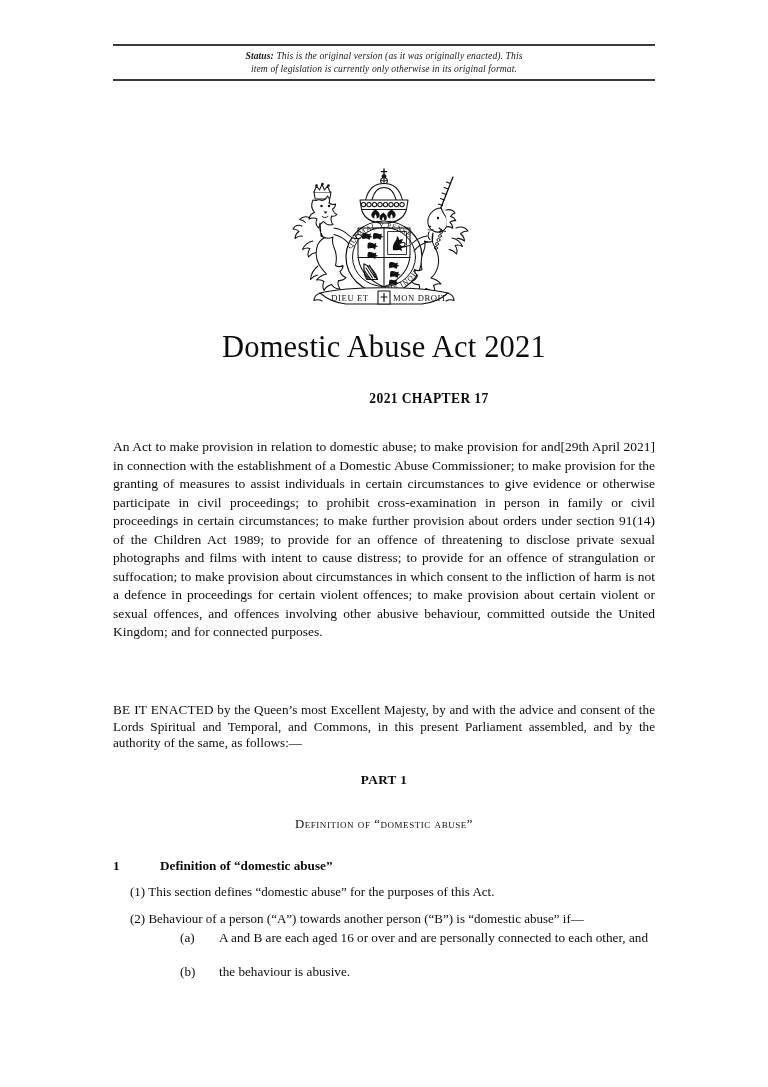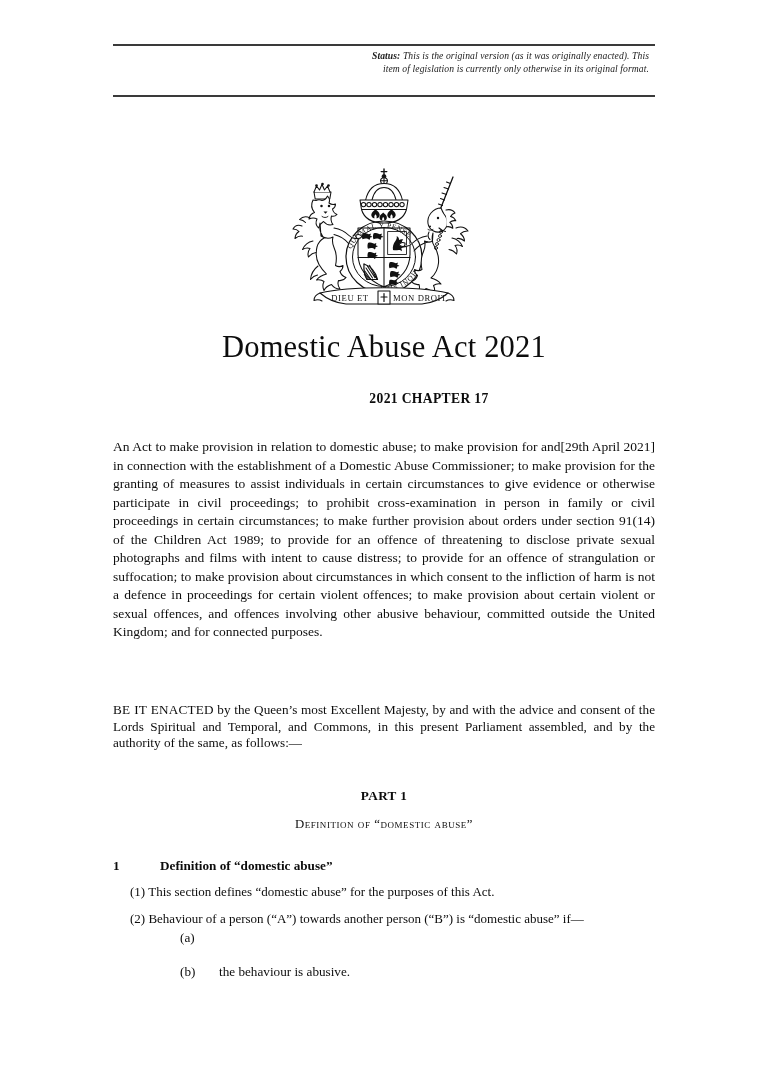--- a/index.html
+++ b/index.html
@@ -29,22 +29,22 @@
     left: 113px;
     top: 44px;
     width: 542px;
     border-top: 1px solid #3a3a3a;
     border-bottom: 1px solid #3a3a3a;
     padding: 0;
   }
   .status-banner .inner {
     border-top: 1px solid #3a3a3a;
     border-bottom: 1px solid #3a3a3a;
-    padding: 3px 6px 20px 6px;
-    text-align: right;
+    padding: 3px 6px 4px 6px;
+    text-align: center;
   }
   .status-line {
     font-style: italic;
     font-size: 9.6px;
     line-height: 13.2px;
     letter-spacing: 0.1px;
     color: #1a1a1a;
     white-space: nowrap;
   }
   .status-label {
@@ -119,21 +119,21 @@
   }
   .smallcaps {
     font-variant: small-caps;
     letter-spacing: 0.2px;
   }
 
   
   .part-number {
     position: absolute;
     left: 0;
-    top: 788px;
+    top: 772px;
     width: 768px;
     text-align: center;
     font-size: 13.2px;
     font-weight: bold;
     letter-spacing: 0.4px;
   }
   .part-title {
     position: absolute;
     left: 0;
     top: 817px;
@@ -383,20 +383,21 @@
   <div class="subsec" id="subsec-1">
     <span class="body"><span>(1)</span> <span>This section defines “domestic abuse” for the purposes of this Act.</span></span>
   </div>
 
   <div class="subsec" id="subsec-2">
     <span class="body"><span>(2)</span> <span>Behaviour of a person (“A”) towards another person (“B”) is “domestic abuse” if—</span></span>
   </div>
 
   <div class="para" id="para-a">
     <span class="label">(a)</span>
+    <span class="ptext">A and B are each aged 16 or over and are personally connected to each other, and</span>
   </div>
 
   <div class="para" id="para-b">
     <span class="label">(b)</span>
     <span class="ptext">the behaviour is abusive.</span>
   </div>
 
 </div>
 
 </body></html>

